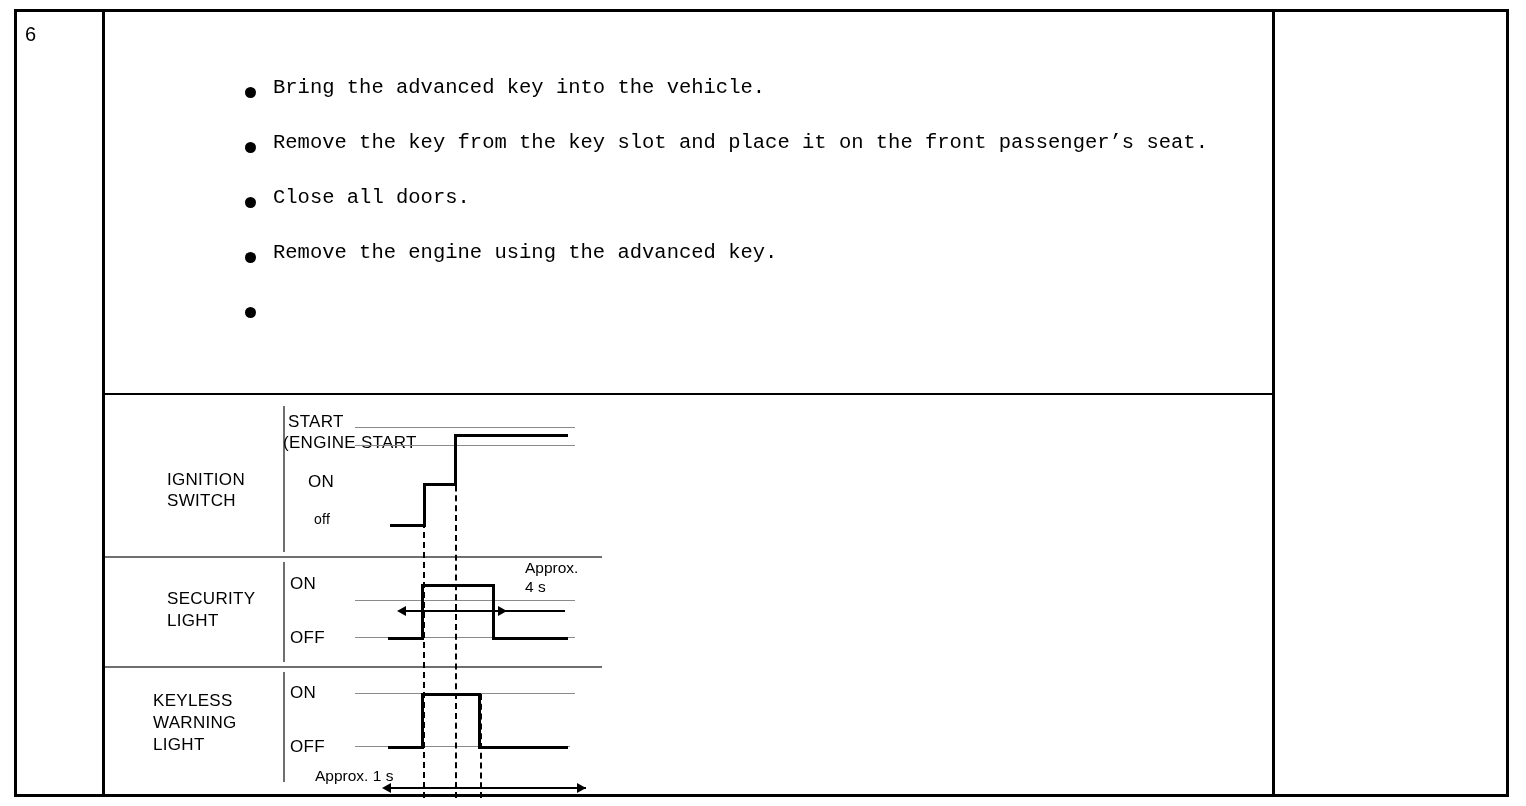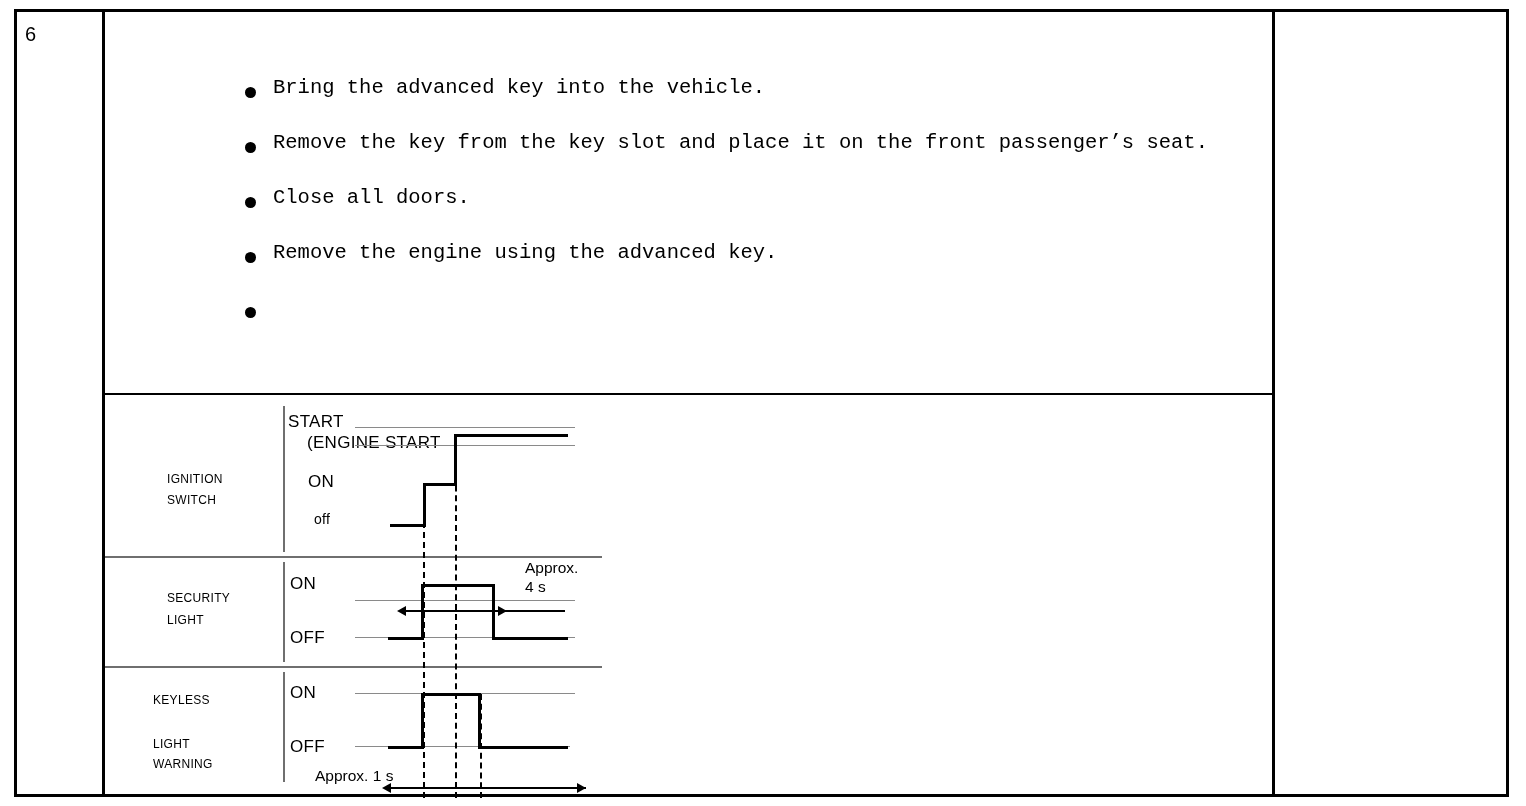--- a/index.html
+++ b/index.html
@@ -121,21 +121,21 @@
     position: absolute;
     left: 0px;
     top: 382px;
     width: 620px;
     height: 410px;
     font-family: "Liberation Sans", sans-serif;
   }
 
   .fig-label {
     position: absolute;
-    font-size: 12px;
+    font-size: 17px;
     line-height: 21px;
     letter-spacing: 0.3px;
     text-align: center;
   }
   .fig-state {
     position: absolute;
     font-size: 17px;
     letter-spacing: 0.3px;
   }
   .fig-state.small {
@@ -255,21 +255,21 @@
       <div class="figure-sep"></div>
 
       <div class="figure">
 
         <div class="fig-vline" style="left:178px; top:12px; height:146px;"></div>
 
         <div class="fig-label" style="left:62px; top:75px;">IGNITION</div>
         <div class="fig-label" style="left:62px; top:96px;">SWITCH</div>
 
         <div class="fig-state" style="left:183px; top:18px;">START</div>
-        <div class="fig-state" style="left:178px; top:39px;padding-left:24px;">(ENGINE START</div>
+        <div class="fig-state" style="left:178px; top:39px;">(ENGINE START</div>
         <div class="fig-state" style="left:203px; top:78px;">ON</div>
         <div class="fig-state small" style="left:209px; top:117px;">off</div>
 
         <div class="guide" style="left:250px; top:33px; width:220px;"></div>
         <div class="guide" style="left:250px; top:51px; width:220px;"></div>
 
         <div class="sig-h" style="left:285px; top:130px; width:36px;"></div>
         <div class="sig-v" style="left:318px; top:89px; height:44px;"></div>
         <div class="sig-h" style="left:318px; top:89px; width:34px;"></div>
         <div class="sig-v" style="left:349px; top:40px; height:52px;"></div>
@@ -298,21 +298,21 @@
         <div class="fig-note" style="left:420px; top:183px;">4 s</div>
         <div class="arrow-line" style="left:300px; top:216px; width:160px;"></div>
         <div class="arrow-head left" style="left:292px; top:212px;"></div>
         <div class="arrow-head right" style="left:393px; top:212px;"></div>
 
         <div class="fig-divider" style="left:0px; top:272px; width:497px;"></div>
 
         <div class="fig-vline" style="left:178px; top:278px; height:110px;"></div>
 
         <div class="fig-label" style="left:48px; top:296px;">KEYLESS</div>
-        <div class="fig-label" style="left:48px; top:318px;margin-top:42px;">WARNING</div>
+        <div class="fig-label" style="left:48px; top:318px;">WARNING</div>
         <div class="fig-label" style="left:48px; top:340px;">LIGHT</div>
 
         <div class="fig-state" style="left:185px; top:289px;">ON</div>
         <div class="fig-state" style="left:185px; top:343px;">OFF</div>
 
         <div class="guide" style="left:250px; top:299px; width:220px;"></div>
         <div class="guide" style="left:250px; top:352px; width:215px;"></div>
 
         <div class="sig-h" style="left:283px; top:352px; width:36px;"></div>
         <div class="sig-v" style="left:316px; top:299px; height:56px;"></div>

